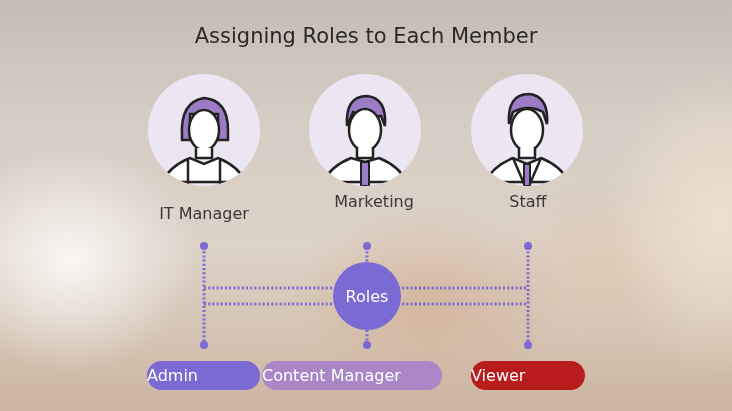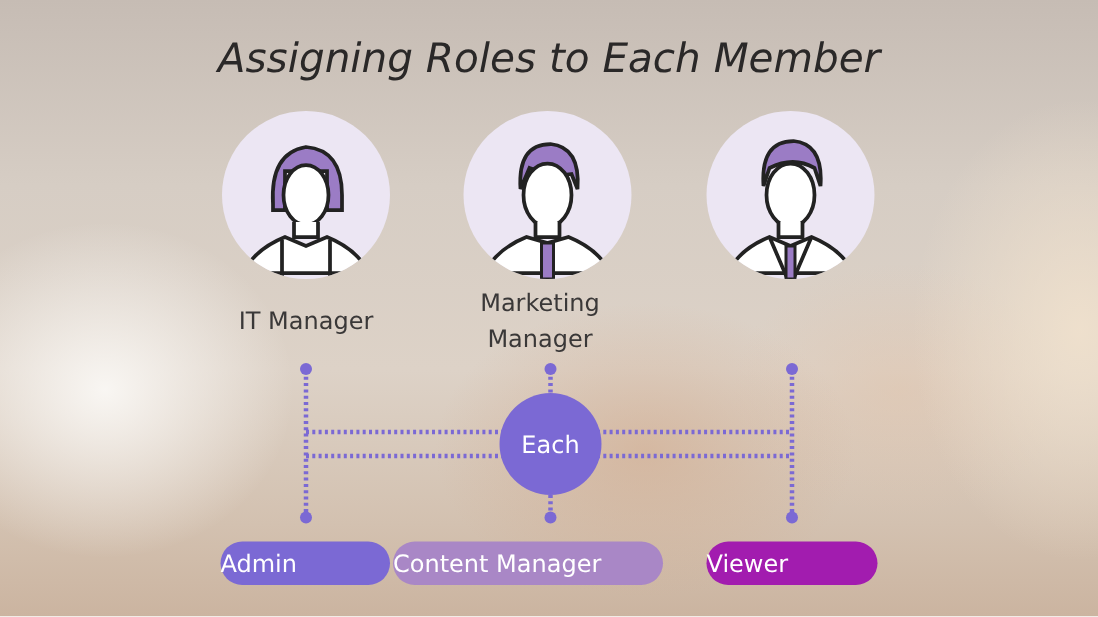--- a/index.html
+++ b/index.html
@@ -7,21 +7,21 @@
     font-family:"DejaVu Sans", sans-serif; }
   .bg { position:absolute; inset:0;
     background:
       radial-gradient(ellipse 180px 160px at 70px 260px, rgba(250,248,245,0.95), rgba(250,248,245,0) 70%),
       radial-gradient(ellipse 160px 220px at 720px 220px, rgba(240,225,205,0.9), rgba(240,225,205,0) 70%),
       radial-gradient(ellipse 200px 140px at 430px 300px, rgba(210,170,140,0.55), rgba(210,170,140,0) 70%),
       radial-gradient(ellipse 160px 120px at 600px 260px, rgba(225,195,170,0.5), rgba(225,195,170,0) 70%),
       linear-gradient(180deg, #c6bcb4 0%, #d6cdc4 30%, #ddd2c7 60%, #d3c1b0 85%, #cbb4a0 100%);
   }
   .title { position:absolute; top:24px; left:0; width:732px; text-align:center;
-    font-size:27px; color:#2a2828;font-style:italic; }
+    font-size:21px; color:#2a2828; }
   .avatar { position:absolute; width:112px; height:112px; border-radius:50%;
     background:#ece6f3; overflow:hidden; }
   .avatar svg { width:112px; height:112px; display:block; }
   .member-label { position:absolute; text-align:center; font-size:16px; color:#3a3838;
     line-height:24px; width:160px; }
   .lines { position:absolute; left:0; top:0; width:732px; height:411px; }
   .roles-circle { position:absolute; left:333px; top:262px; width:68px; height:68px;
     border-radius:50%; background:#7b69d4; color:#fff; font-size:16px;
     display:flex; align-items:center; justify-content:center; }
   .pill { position:absolute; top:361px; height:29px; border-radius:15px; color:#fff;
@@ -60,25 +60,25 @@
     <path d="M48 74 L48 84 L64 84 L64 74" fill="#fff" stroke="#222" stroke-width="2.5"></path>
     <path d="M14 108 Q22 92 42 84 L56 90 L70 84 Q90 92 98 108 Z" fill="#fff" stroke="#222" stroke-width="2.5"></path>
     <path d="M42 84 L54 112 M70 84 L58 112" stroke="#222" stroke-width="2.5" fill="none"></path>
     <path d="M53 90 L59 90 L59 112 L53 112 Z" fill="#9b7cc5" stroke="#222" stroke-width="2"></path>
   </svg>
 </div>
 
 <div class="member-label" style="left:124px; top:202px;">
   <div>IT Manager</div>
 </div>
-<div class="member-label" style="left:280px; top:190px;">
+<div class="member-label" style="left:294px; top:190px;">
   <div>Marketing</div>
-  <div>Manager</div>
 </div>
 <div class="member-label" style="left:448px; top:190px;">
+  <div>Staff</div>
 </div>
 
 <svg class="lines" viewBox="0 0 732 411">
   <g stroke="#7b69d4" stroke-width="3" stroke-dasharray="2 2.2" fill="none">
     <line x1="204" y1="247" x2="204" y2="344"></line>
     <line x1="528" y1="247" x2="528" y2="344"></line>
     <line x1="367" y1="247" x2="367" y2="264"></line>
     <line x1="367" y1="330" x2="367" y2="344"></line>
     <line x1="204" y1="288" x2="336" y2="288"></line>
     <line x1="398" y1="288" x2="528" y2="288"></line>
@@ -89,24 +89,24 @@
     <circle cx="204" cy="246" r="4"></circle>
     <circle cx="367" cy="246" r="4"></circle>
     <circle cx="528" cy="246" r="4"></circle>
     <circle cx="204" cy="345" r="4"></circle>
     <circle cx="367" cy="345" r="4"></circle>
     <circle cx="528" cy="345" r="4"></circle>
   </g>
 </svg>
 
 <div class="roles-circle">
-  <span>Each</span>
+  <span>Roles</span>
 </div>
 
 <div class="pill" style="left:147px; width:113px; background:#7b69d4;">
   <span>Admin</span>
 </div>
 <div class="pill" style="left:262px; width:180px; background:#a987c6;">
   <span>Content Manager</span>
 </div>
-<div class="pill" style="left:471px; width:114px; background:#a21caf;">
+<div class="pill" style="left:471px; width:114px; background:#b91c1c;">
   <span>Viewer</span>
 </div>
 
 </body></html>

